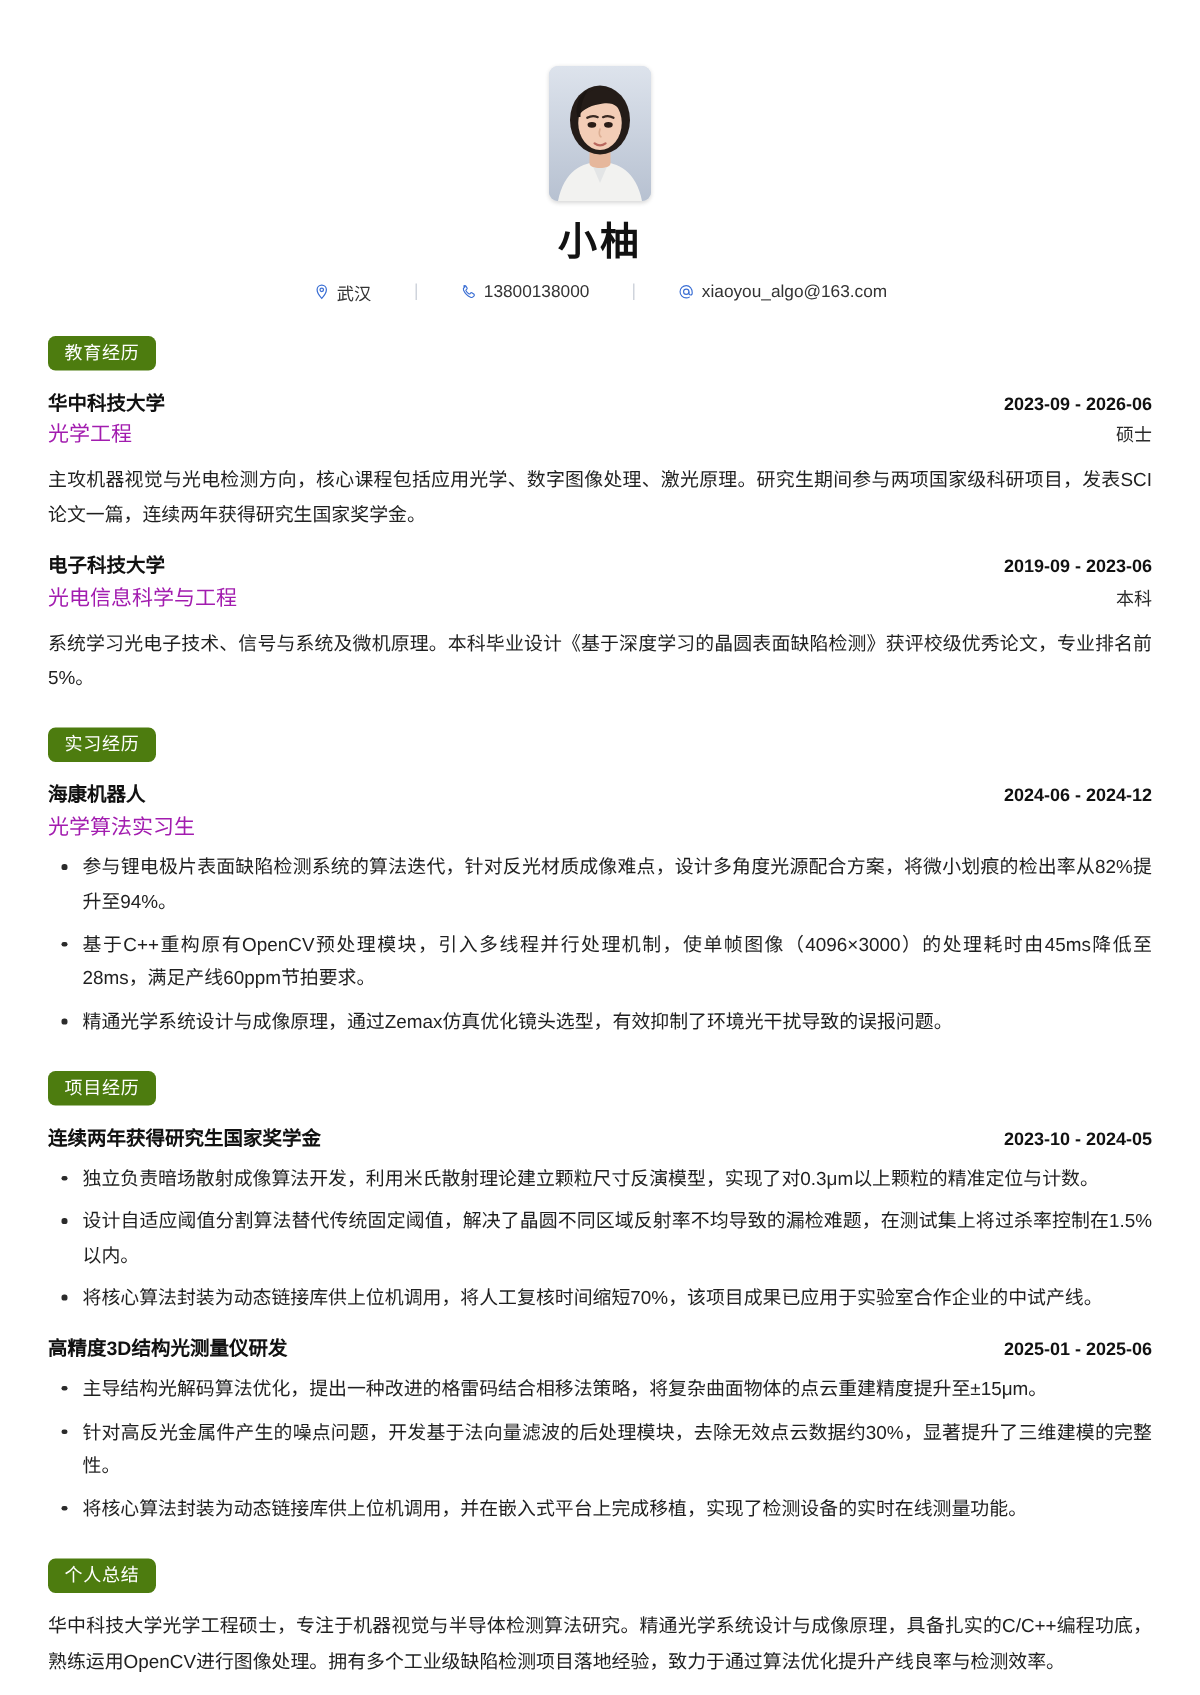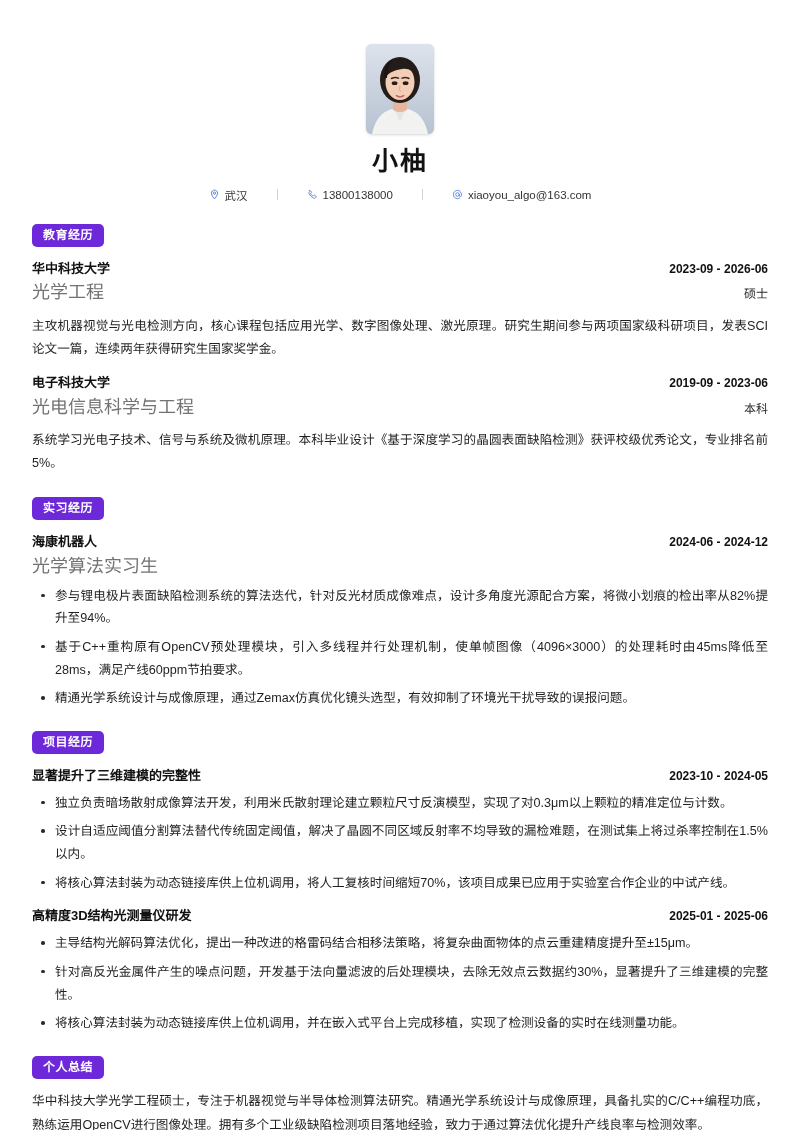--- a/index.html
+++ b/index.html
@@ -64,24 +64,24 @@
     display: inline-block;
   }
   .cicon { color: #3b6fd4; display: inline-flex; align-items: center; }
   .cicon svg { display: block; }
 
   
   .section { margin-top: 21px; }
   .section:first-of-type { margin-top: 26px; }
   .badge {
     display: inline-block;
-    background: #6d28d9;
+    background: #4d7c0f;
     color: #fff;
     font-size: 12px;
-    font-weight: 700;
+    font-weight: 400;
     letter-spacing: .5px;
     padding: 5px 11px 6px 11px;
     border-radius: 5px;
     line-height: 1;
   }
   .entry { margin-top: 13px; }
   .entry-head {
     display: flex;
     justify-content: space-between;
     align-items: baseline;
@@ -99,22 +99,22 @@
     white-space: nowrap;
     line-height: 1.45;
   }
   .entry-sub {
     display: flex;
     justify-content: space-between;
     align-items: baseline;
     margin-top: 1px;
   }
   .entry-role {
-    font-size: 18px;
-    color: #737373;
+    font-size: 14px;
+    color: #a21caf;
     line-height: 1.45;
   }
   .entry-degree {
     font-size: 12px;
     color: #2b2b2b;
     white-space: nowrap;
     line-height: 1.45;
   }
   .entry-desc {
     margin-top: 9px;
@@ -279,21 +279,21 @@
         <li>精通光学系统设计与成像原理，通过Zemax仿真优化镜头选型，有效抑制了环境光干扰导致的误报问题。</li>
       </ul>
     </div>
   </div>
 
   <div class="section">
     <span class="badge">项目经历</span>
 
     <div class="entry">
       <div class="entry-head">
-        <span class="entry-title">显著提升了三维建模的完整性</span>
+        <span class="entry-title">连续两年获得研究生国家奖学金</span>
         <span class="entry-date">2023-10 - 2024-05</span>
       </div>
       <ul class="bullets">
         <li>独立负责暗场散射成像算法开发，利用米氏散射理论建立颗粒尺寸反演模型，实现了对0.3μm以上颗粒的精准定位与计数。</li>
         <li>设计自适应阈值分割算法替代传统固定阈值，解决了晶圆不同区域反射率不均导致的漏检难题，在测试集上将过杀率控制在1.5%以内。</li>
         <li>将核心算法封装为动态链接库供上位机调用，将人工复核时间缩短70%，该项目成果已应用于实验室合作企业的中试产线。</li>
       </ul>
     </div>
 
     <div class="entry">

